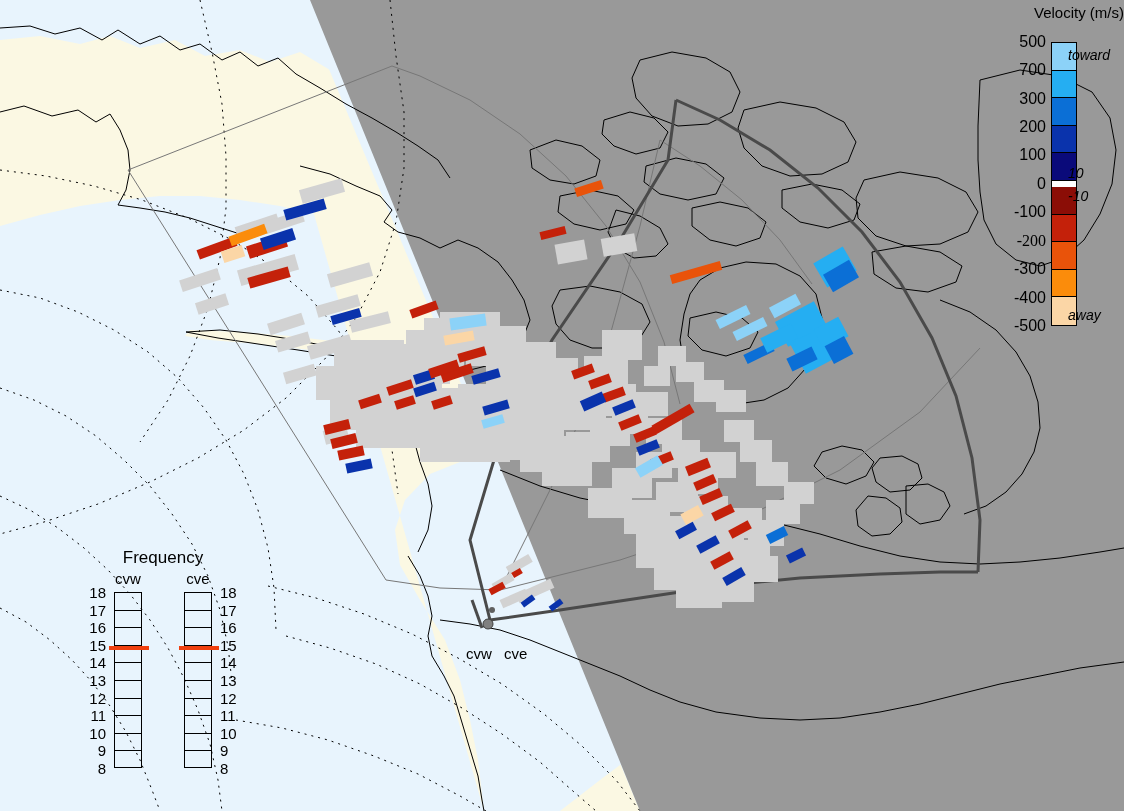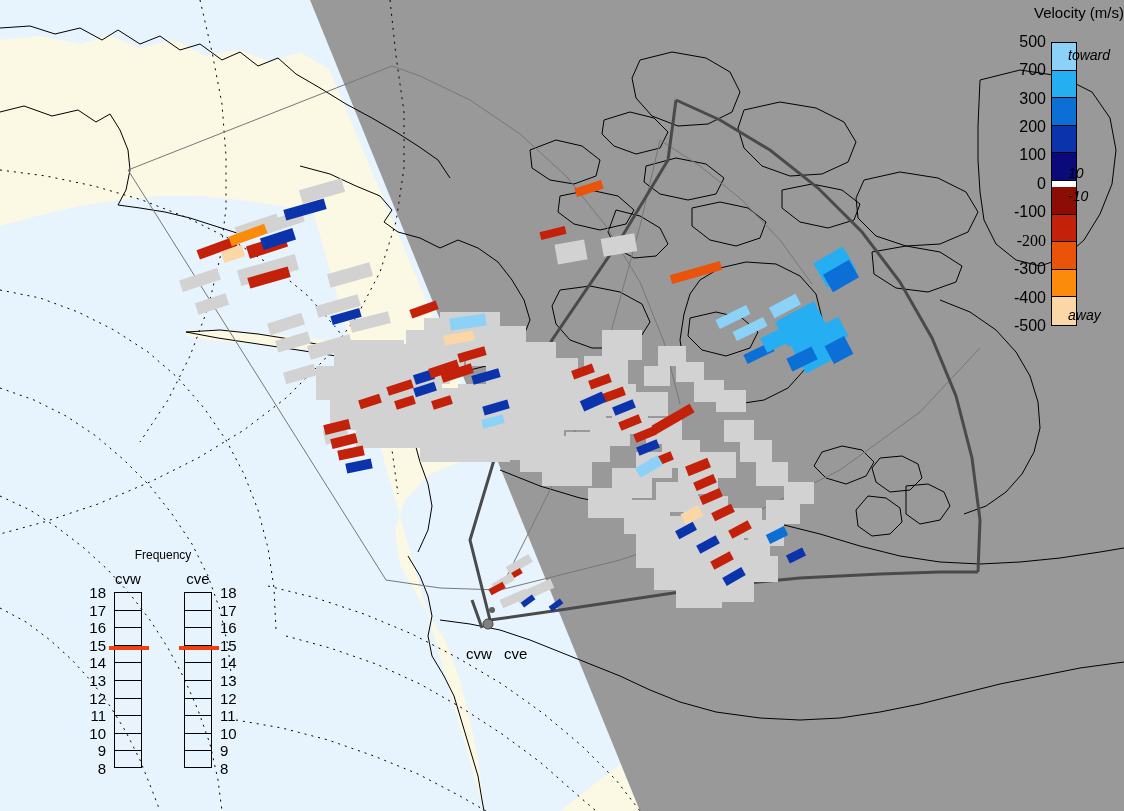--- a/index.html
+++ b/index.html
@@ -87,21 +87,21 @@
     left: 78px;
     top: 548px;
     width: 170px;
     height: 240px;
   }
   .freq-title {
     position: absolute;
     left: 0; top: 0;
     width: 170px;
     text-align: center;
-    font-size: 12px;
+    font-size: 17px;
     color: #000;
   }
   .freq-col { position: absolute; top: 22px; }
   .freq-col-label {
     position: absolute;
     top: 0; left: 0;
     width: 40px;
     text-align: center;
     font-size: 15px;
     color: #000;

